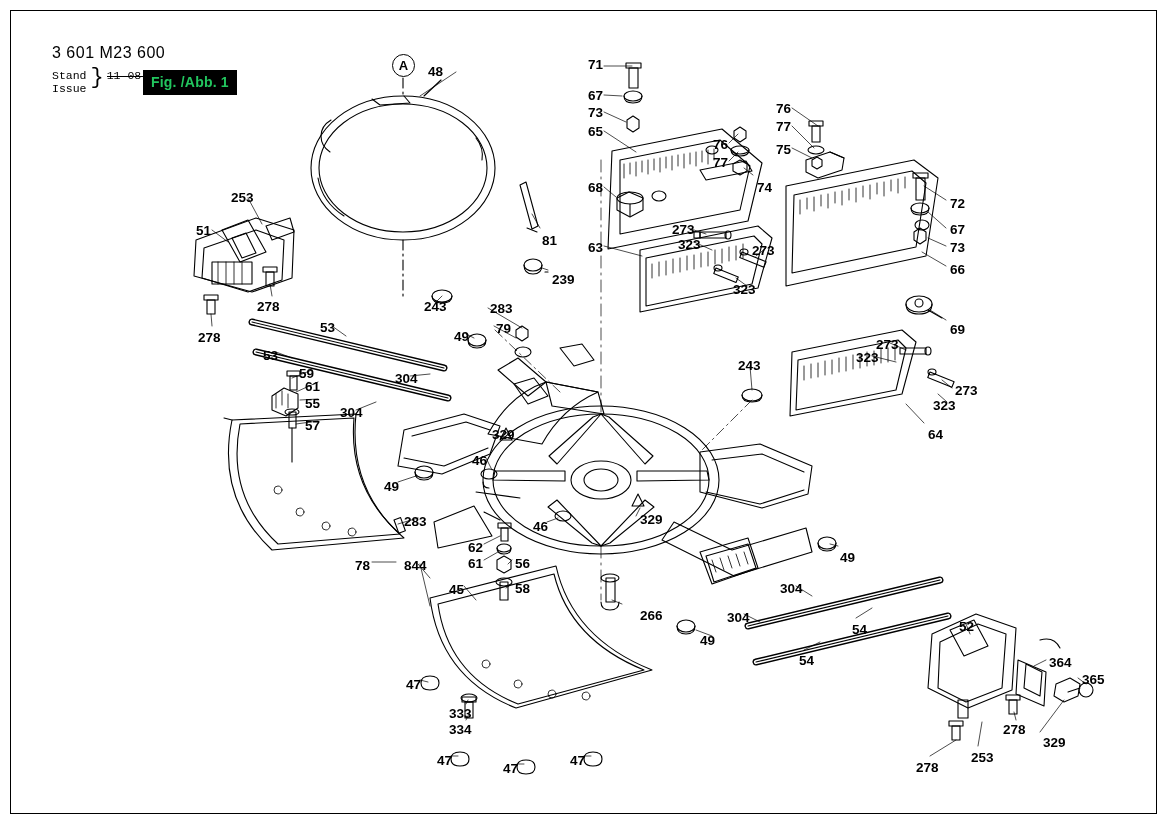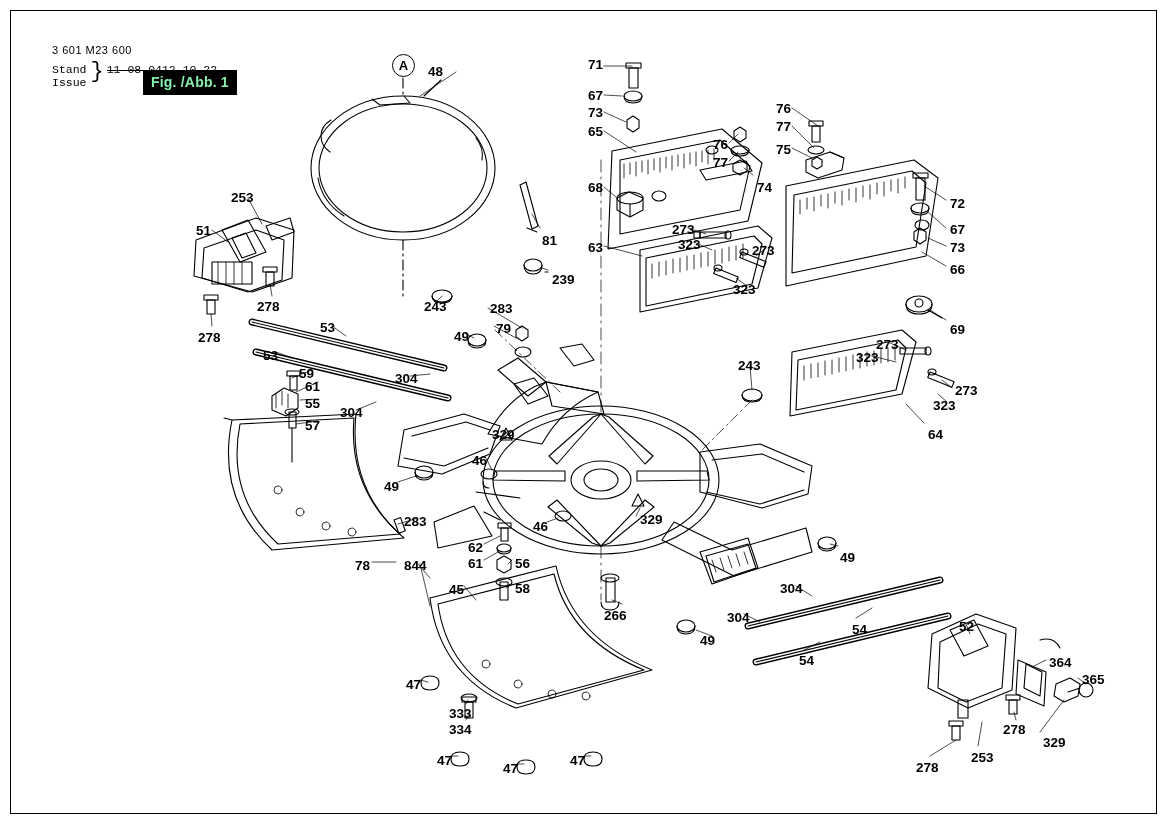--- a/index.html
+++ b/index.html
@@ -12,30 +12,30 @@
     overflow:hidden;
   }
   .sheet{position:absolute;inset:0;}
   .border{
     position:absolute;left:10px;top:10px;width:1147px;height:804px;
     border:1.5px solid #000;
     box-sizing:border-box;
   }
   
   .hdr{position:absolute;left:52px;top:44px;}
-  .hdr .partno{font-size:11px;letter-spacing:.5px;white-space:nowrap;}
+  .hdr .partno{font-size:16px;letter-spacing:.5px;white-space:nowrap;}
   .hdr .daterow{margin-top:7px;display:flex;align-items:flex-start;font-size:11.5px;line-height:13px;font-family:Liberation Mono, monospace;}
   .hdr .labels{display:flex;flex-direction:column;}
   .hdr .brace{font-size:22px;line-height:26px;margin:-4px 3px 0 4px;}
   .hdr .dates{display:flex;flex-direction:row;}
   .hdr .d1{position:relative;}
   .hdr .d1 .strike{position:absolute;left:0;right:0;top:50%;height:1px;background:#000;}
   .figbox{
     position:absolute;left:143px;top:70px;
-    background:#000;color:#86efac;
+    background:#000;color:#22c55e;
     font-size:14px;font-weight:bold;
     padding:4px 8px 5px 8px;
     letter-spacing:.2px;
   }
   
   .footer{position:absolute;left:52px;top:725px;font-size:11.5px;line-height:14.5px;}
   
   .cal{position:absolute;font-size:13.5px;font-weight:bold;white-space:nowrap;}
   
   .circA{
@@ -530,21 +530,21 @@
       <div class="cal" style="left: 640px; top: 512px;">329</div>
       <div class="cal" style="left: 840px; top: 550px;">49</div>
       <div class="cal" style="left: 404px; top: 514px;">283</div>
       <div class="cal" style="left: 355px; top: 558px;">78</div>
       <div class="cal" style="left: 404px; top: 558px;">844</div>
       <div class="cal" style="left: 468px; top: 540px;">62</div>
       <div class="cal" style="left: 468px; top: 556px;">61</div>
       <div class="cal" style="left: 515px; top: 556px;">56</div>
       <div class="cal" style="left: 515px; top: 581px;">58</div>
       <div class="cal" style="left: 449px; top: 582px;">45</div>
-      <div class="cal" style="left: 604px; top: 608px;">266</div>
+      <div class="cal" style="left: 640px; top: 608px;">266</div>
       <div class="cal" style="left: 780px; top: 581px;">304</div>
       <div class="cal" style="left: 727px; top: 610px;">304</div>
       <div class="cal" style="left: 852px; top: 622px;">54</div>
       <div class="cal" style="left: 799px; top: 653px;">54</div>
       <div class="cal" style="left: 700px; top: 633px;">49</div>
       <div class="cal" style="left: 959px; top: 619px;">52</div>
       <div class="cal" style="left: 1049px; top: 655px;">364</div>
       <div class="cal" style="left: 1082px; top: 672px;">365</div>
       <div class="cal" style="left: 1003px; top: 722px;">278</div>
       <div class="cal" style="left: 1043px; top: 735px;">329</div>

